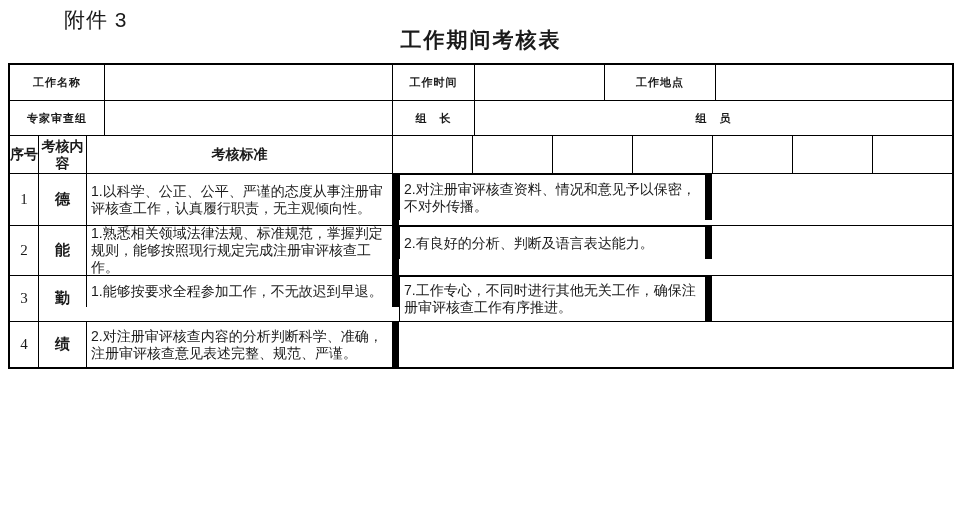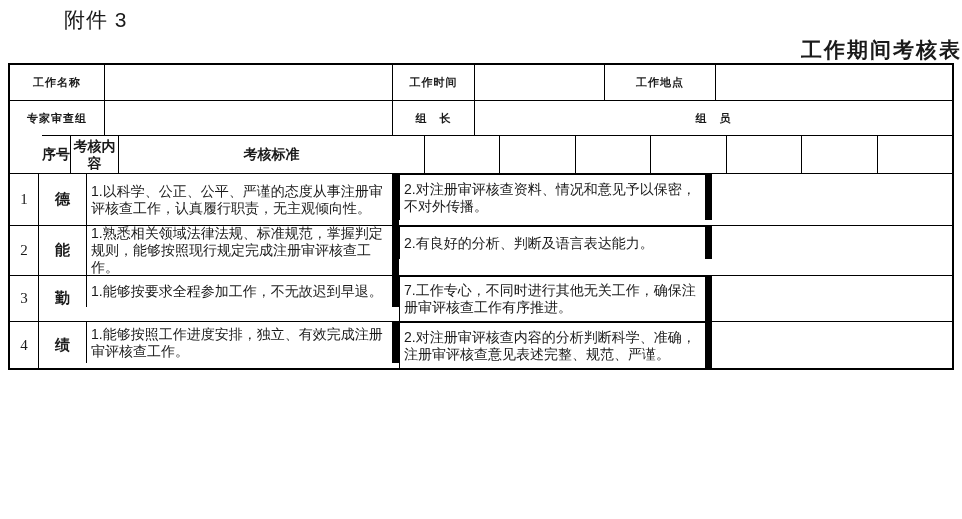--- a/index.html
+++ b/index.html
@@ -7,22 +7,22 @@
     width:962px;height:519px;position:relative;overflow:hidden;
     font-family:"Liberation Sans","DejaVu Sans",sans-serif;
     color:#1a1a1a;
     -webkit-font-smoothing:antialiased;
   }
   .attachment{
     position:absolute;left:64px;top:6px;
     font-size:21px;letter-spacing:1px;
   }
   .page-title{
-    position:absolute;left:0;right:0;top:36px;
-    text-align:right;font-size:21px;font-weight:bold;letter-spacing:2px;
+    position:absolute;left:0;right:0;top:26px;
+    text-align:center;font-size:21px;font-weight:bold;letter-spacing:2px;
   }
   .form{
     position:absolute;left:8px;top:63px;width:946px;
     border:2px solid #000;box-sizing:border-box;background:#fff;
   }
   .row{display:flex;align-items:stretch;border-top:1px solid #000;}
   .row:first-child{border-top:none;}
   .cell{
     box-sizing:border-box;border-left:1px solid #000;
     display:flex;align-items:center;justify-content:center;
@@ -37,21 +37,21 @@
   .w-small{width:82px;}
   .w-time{width:130px;}
   .w-place{width:111px;}
   .w-flex{flex:1;}
   
   .w-no{width:28px;}
   .w-cat{width:48px;}
   .w-std{width:306px;}
   .r1{height:35px;}
   .r2{height:34px;}
-  .r3{height:37px;margin-left:32px;}
+  .r3{height:37px;}
   
   .group-right{flex:1;display:flex;flex-direction:row;}
   .crit-row{display:flex;flex:none;}
   .crit-row + .crit-row{border-top:1px solid #000;}
   .std-cell{
     box-sizing:border-box;border-left:1px solid #000;
     display:flex;align-items:center;
     font-size:14px;line-height:17px;text-align:left;
     padding:2px 6px 2px 4px;
   }
@@ -191,32 +191,20 @@
             <div class="score-cell"></div>
           </div>
       </div>
     </div>
   </div>
 
   <div class="row">
     <div class="cell w-no num">4</div>
     <div class="cell w-cat cat">绩</div>
     <div class="group-right">
-      <div class="crit-row h-41">
-        <div class="std-cell w-std">1.能够按照工作进度安排，独立、有效完成注册审评核查工作。</div>
-        <div class="scores">
-            <div class="score-cell"></div>
-            <div class="score-cell"></div>
-            <div class="score-cell"></div>
-            <div class="score-cell"></div>
-            <div class="score-cell"></div>
-            <div class="score-cell"></div>
-            <div class="score-cell"></div>
-          </div>
-      </div>
       <div class="crit-row h-45b">
         <div class="std-cell w-std">2.对注册审评核查内容的分析判断科学、准确，注册审评核查意见表述完整、规范、严谨。</div>
         <div class="scores">
             <div class="score-cell"></div>
             <div class="score-cell"></div>
             <div class="score-cell"></div>
             <div class="score-cell"></div>
             <div class="score-cell"></div>
             <div class="score-cell"></div>
             <div class="score-cell"></div>

